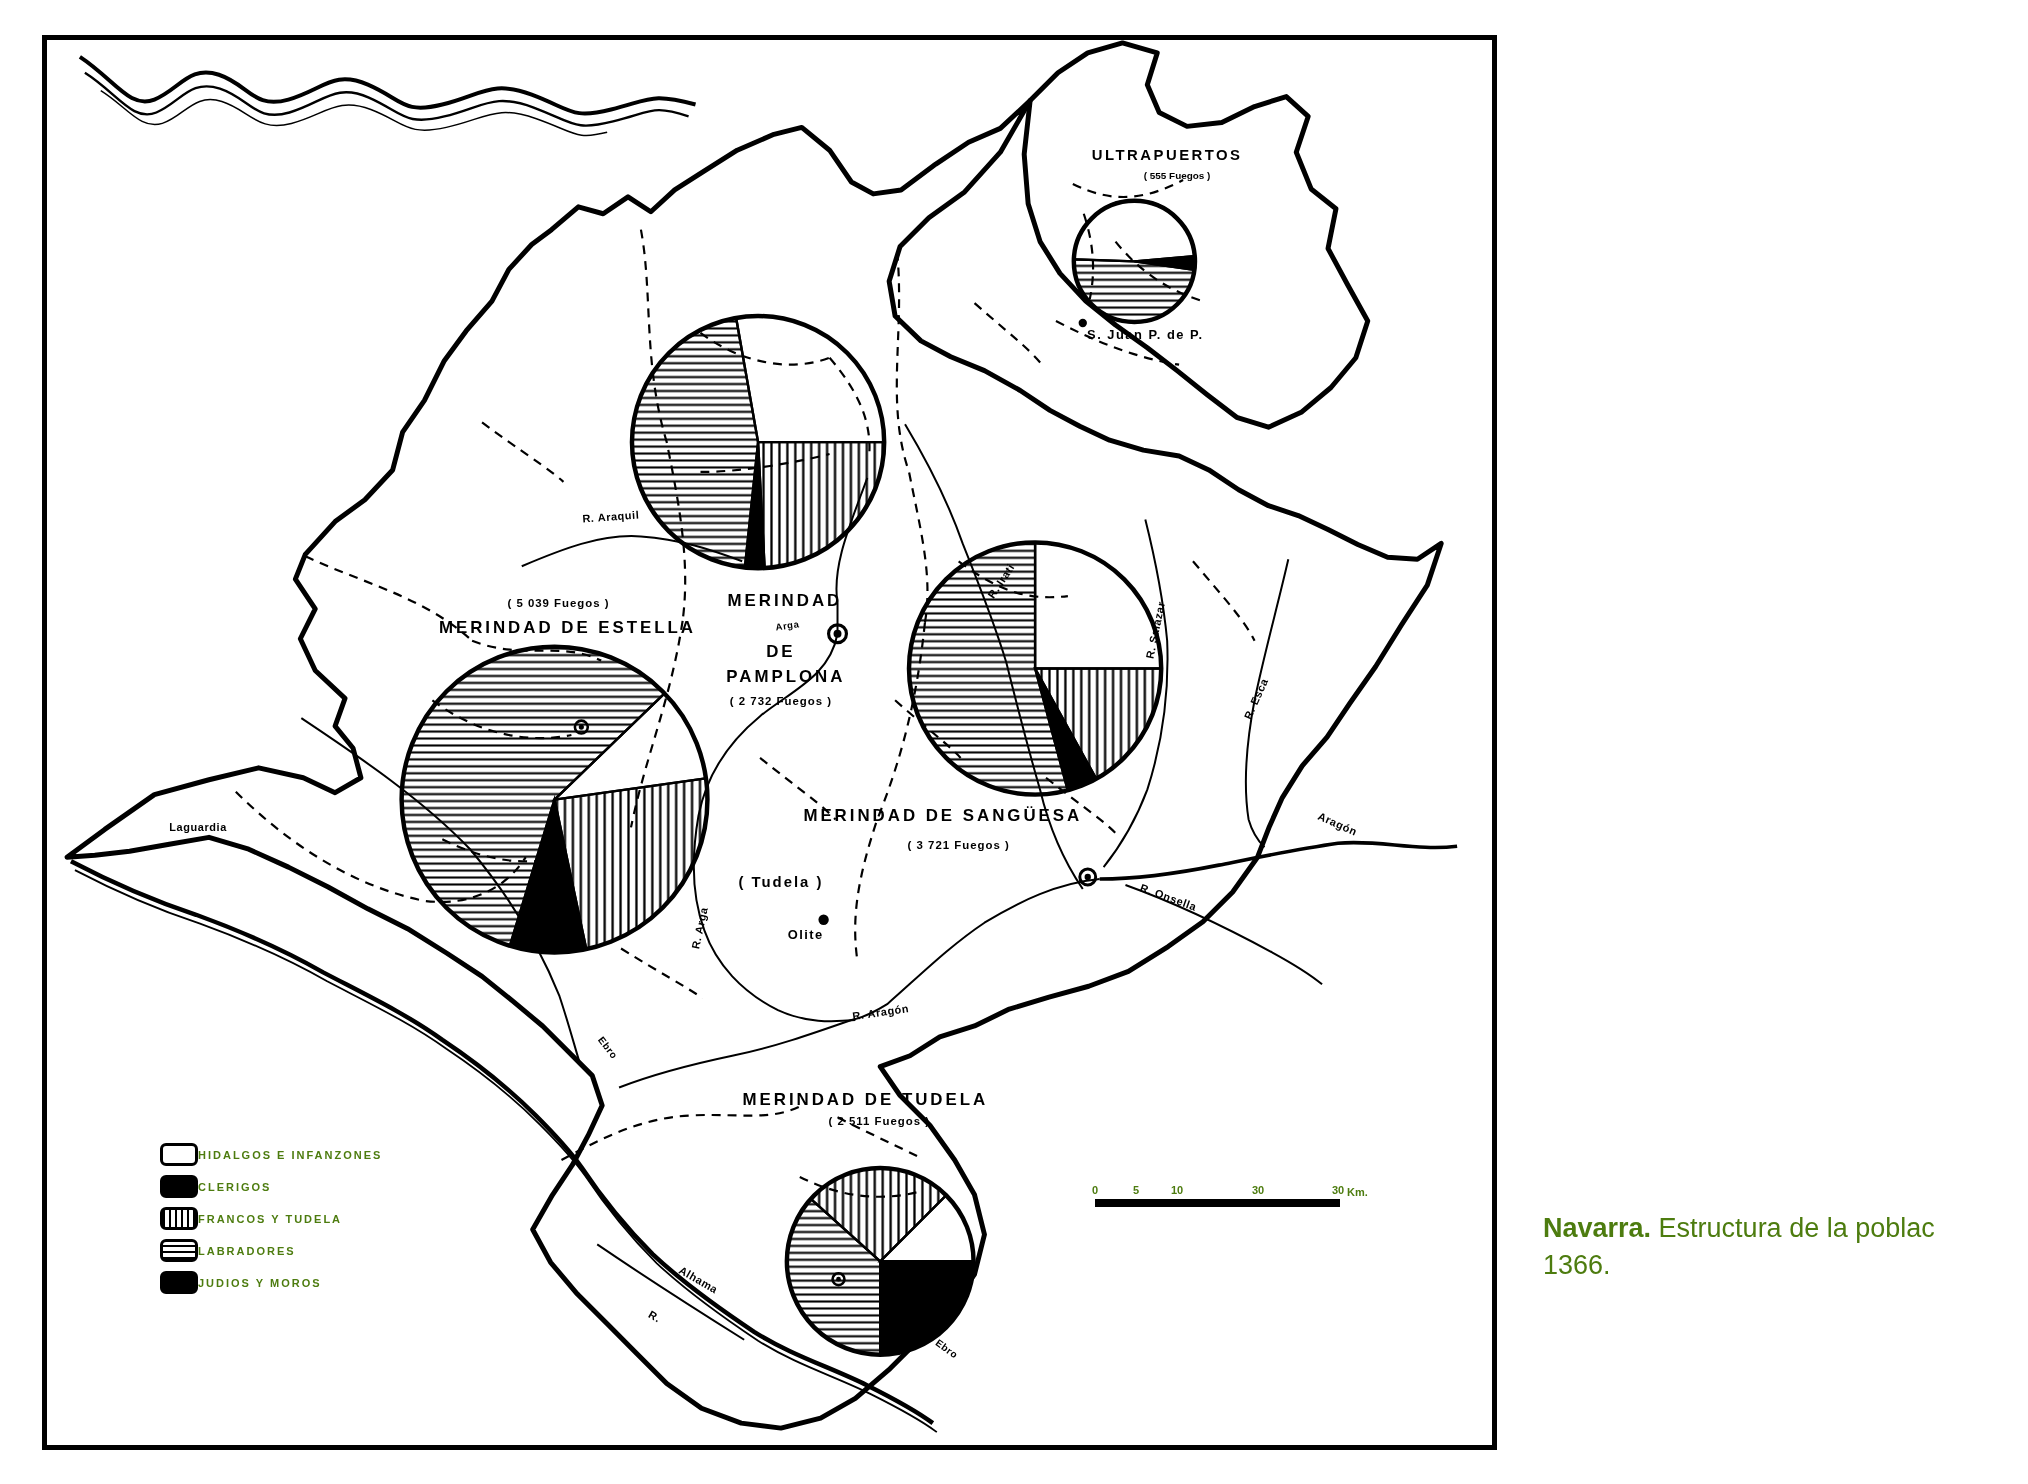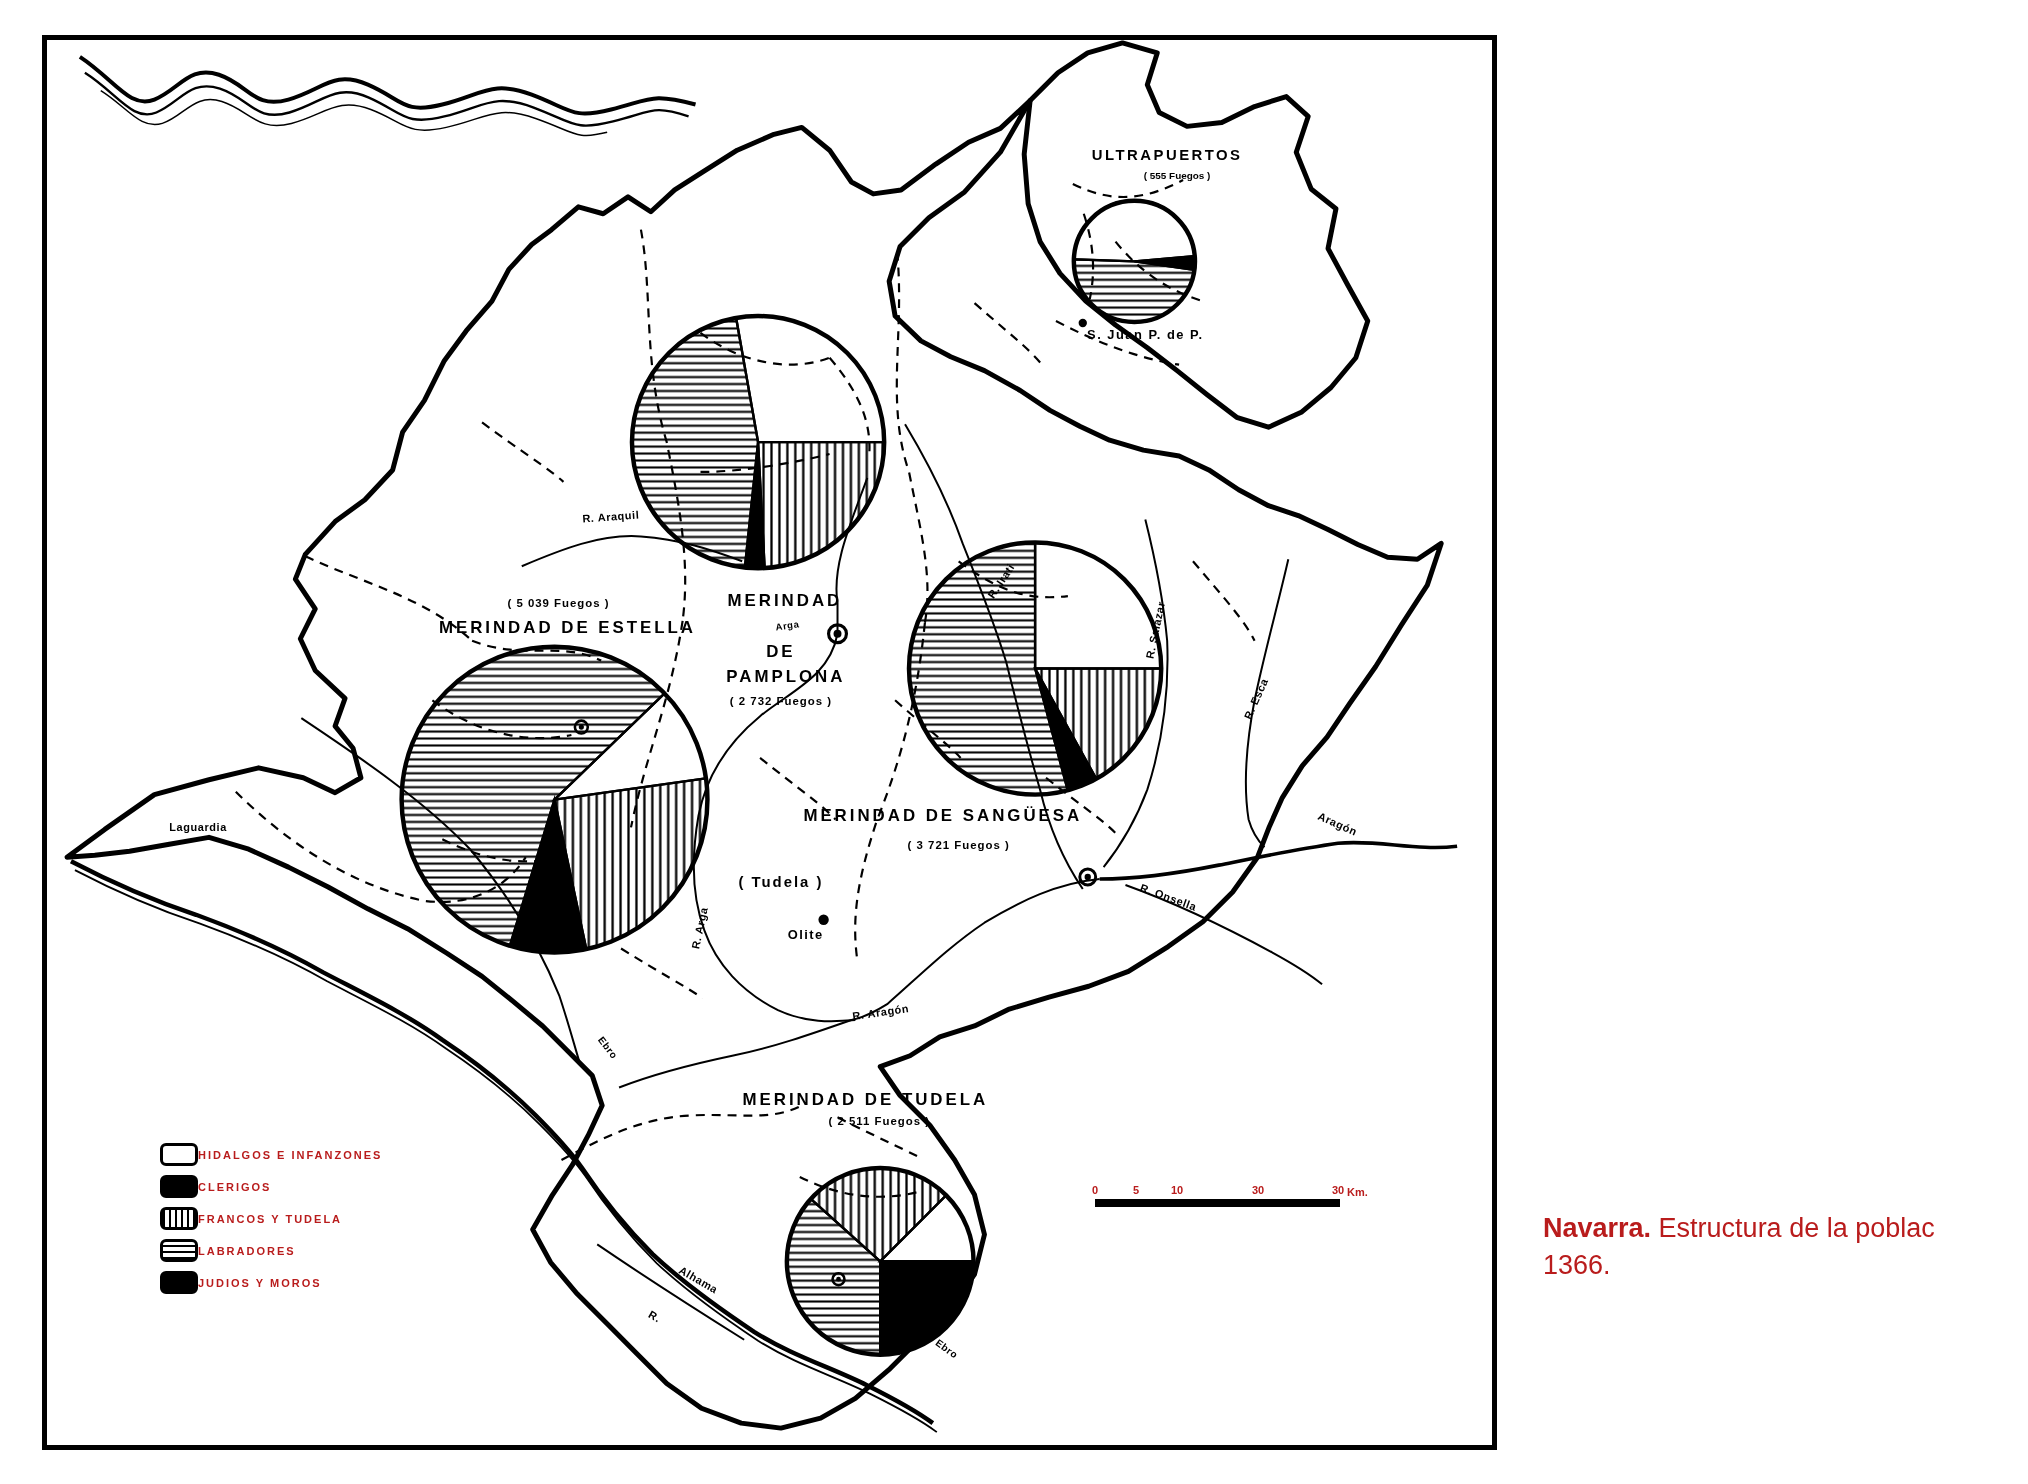--- a/index.html
+++ b/index.html
@@ -1,17 +1,17 @@
 <!DOCTYPE html>
 <html><head>
 <meta charset="utf-8">
 <style>
   html,body{margin:0;padding:0;background:#ffffff;}
   .page{position:relative;width:1936px;height:1484px;background:#ffffff;overflow:hidden;
-        font-family:"Liberation Sans",sans-serif;color:#b91c1c;}
+        font-family:"Liberation Sans",sans-serif;color:#4d7c0f;}
   .map-frame{position:absolute;left:42px;top:35px;width:1455px;height:1415px;
              border:5px solid #000;box-sizing:border-box;background:#fff;}
   .map-frame svg{position:absolute;left:0;top:0;width:100%;height:100%;}
   svg text{font-family:"Liberation Sans",sans-serif;fill:#000;}
   .big-label{font-size:17px;font-weight:700;letter-spacing:3px;}
   .mid-label{font-size:15px;font-weight:700;letter-spacing:2.5px;}
   .sub-label{font-size:11.5px;font-weight:700;letter-spacing:1px;}
   .town-label{font-size:13px;font-weight:700;letter-spacing:1.5px;}
   .riv-label{font-size:11px;font-weight:700;letter-spacing:0.6px;}
   .paren-label{font-size:15px;font-weight:700;letter-spacing:2px;}

